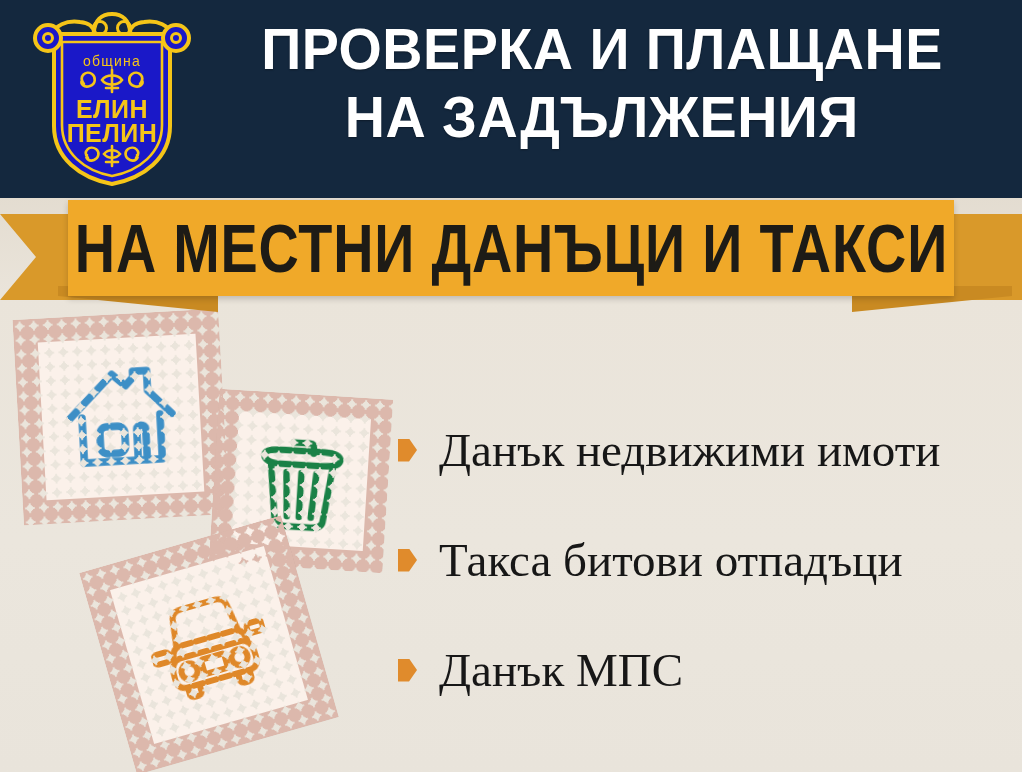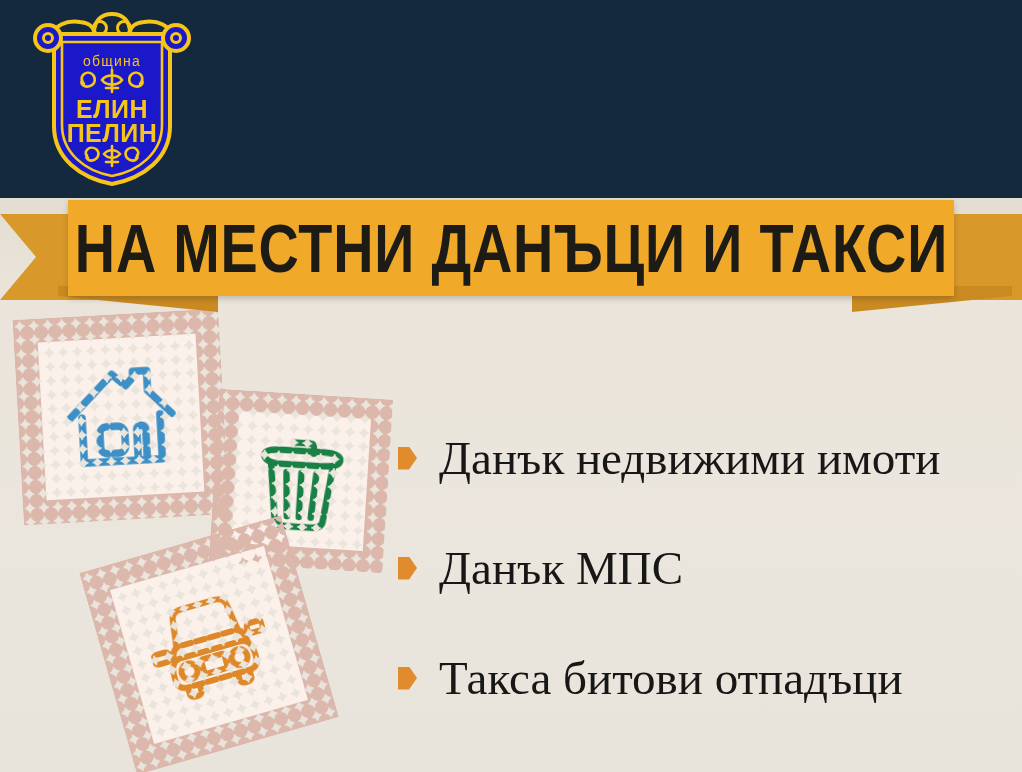--- a/index.html
+++ b/index.html
@@ -104,21 +104,21 @@
   }
   #stamp-trash .inner{width:132px;height:132px;}
   #stamp-car{
     left:104px;top:540px;width:210px;height:210px;transform:rotate(-16deg);
   }
   #stamp-car .inner{width:160px;height:160px;}
 
   
   .tax-list{
     position:absolute;left:398px;top:424px;width:612px;
-    display:flex;flex-direction:column;gap:58px;margin-top:8px;
+    display:flex;flex-direction:column;gap:58px;
   }
   .tax-item{display:flex;align-items:center;gap:22px;}
   .bullet{
     width:19px;height:23px;flex:none;
     background:#e08b2c;
     clip-path:polygon(0 0,11px 0,19px 11.5px,11px 23px,0 23px);
   }
   .tax-label{
     color:#171717;
     font-family:"Liberation Serif", serif;
@@ -171,20 +171,24 @@
         <g fill="none" stroke="#f5c518" stroke-width="2.6" stroke-linecap="round">
           <path d="M56 150 C50 143 58 137 64 141 C68 144 67 150 62 152 C57 154 53 150 55 147"></path>
           <path d="M104 150 C110 143 102 137 96 141 C92 144 93 150 98 152 C103 154 107 150 105 147"></path>
           <path d="M72 146 C76 141 84 141 88 146 C84 151 76 151 72 146 Z"></path>
           <path d="M80 138 V158"></path>
           <path d="M74 154 H86"></path>
         </g>
       </svg>
     </div>
 
+    <div class="title-block">
+      <div class="title-line l1">ПРОВЕРКА И ПЛАЩАНЕ</div>
+      <div class="title-line l2">НА ЗАДЪЛЖЕНИЯ</div>
+    </div>
   </div>
 
   <div class="ribbon">
     <div class="tail left"></div>
     <div class="tail right"></div>
     <div class="fold left"></div>
     <div class="fold right"></div>
     <div class="band">
       <span class="band-text">НА МЕСТНИ ДАНЪЦИ И ТАКСИ</span>
     </div>
@@ -252,21 +256,21 @@
     </div>
   </div>
 
   <div class="tax-list">
     <div class="tax-item">
       <span class="bullet"></span>
       <span class="tax-label">Данък недвижими имоти</span>
     </div>
     <div class="tax-item">
       <span class="bullet"></span>
-      <span class="tax-label">Данък МПС</span>
+      <span class="tax-label">Такса битови отпадъци</span>
     </div>
     <div class="tax-item">
       <span class="bullet"></span>
-      <span class="tax-label">Такса битови отпадъци</span>
+      <span class="tax-label">Данък МПС</span>
     </div>
   </div>
 
 </div>
 
 </body></html>

